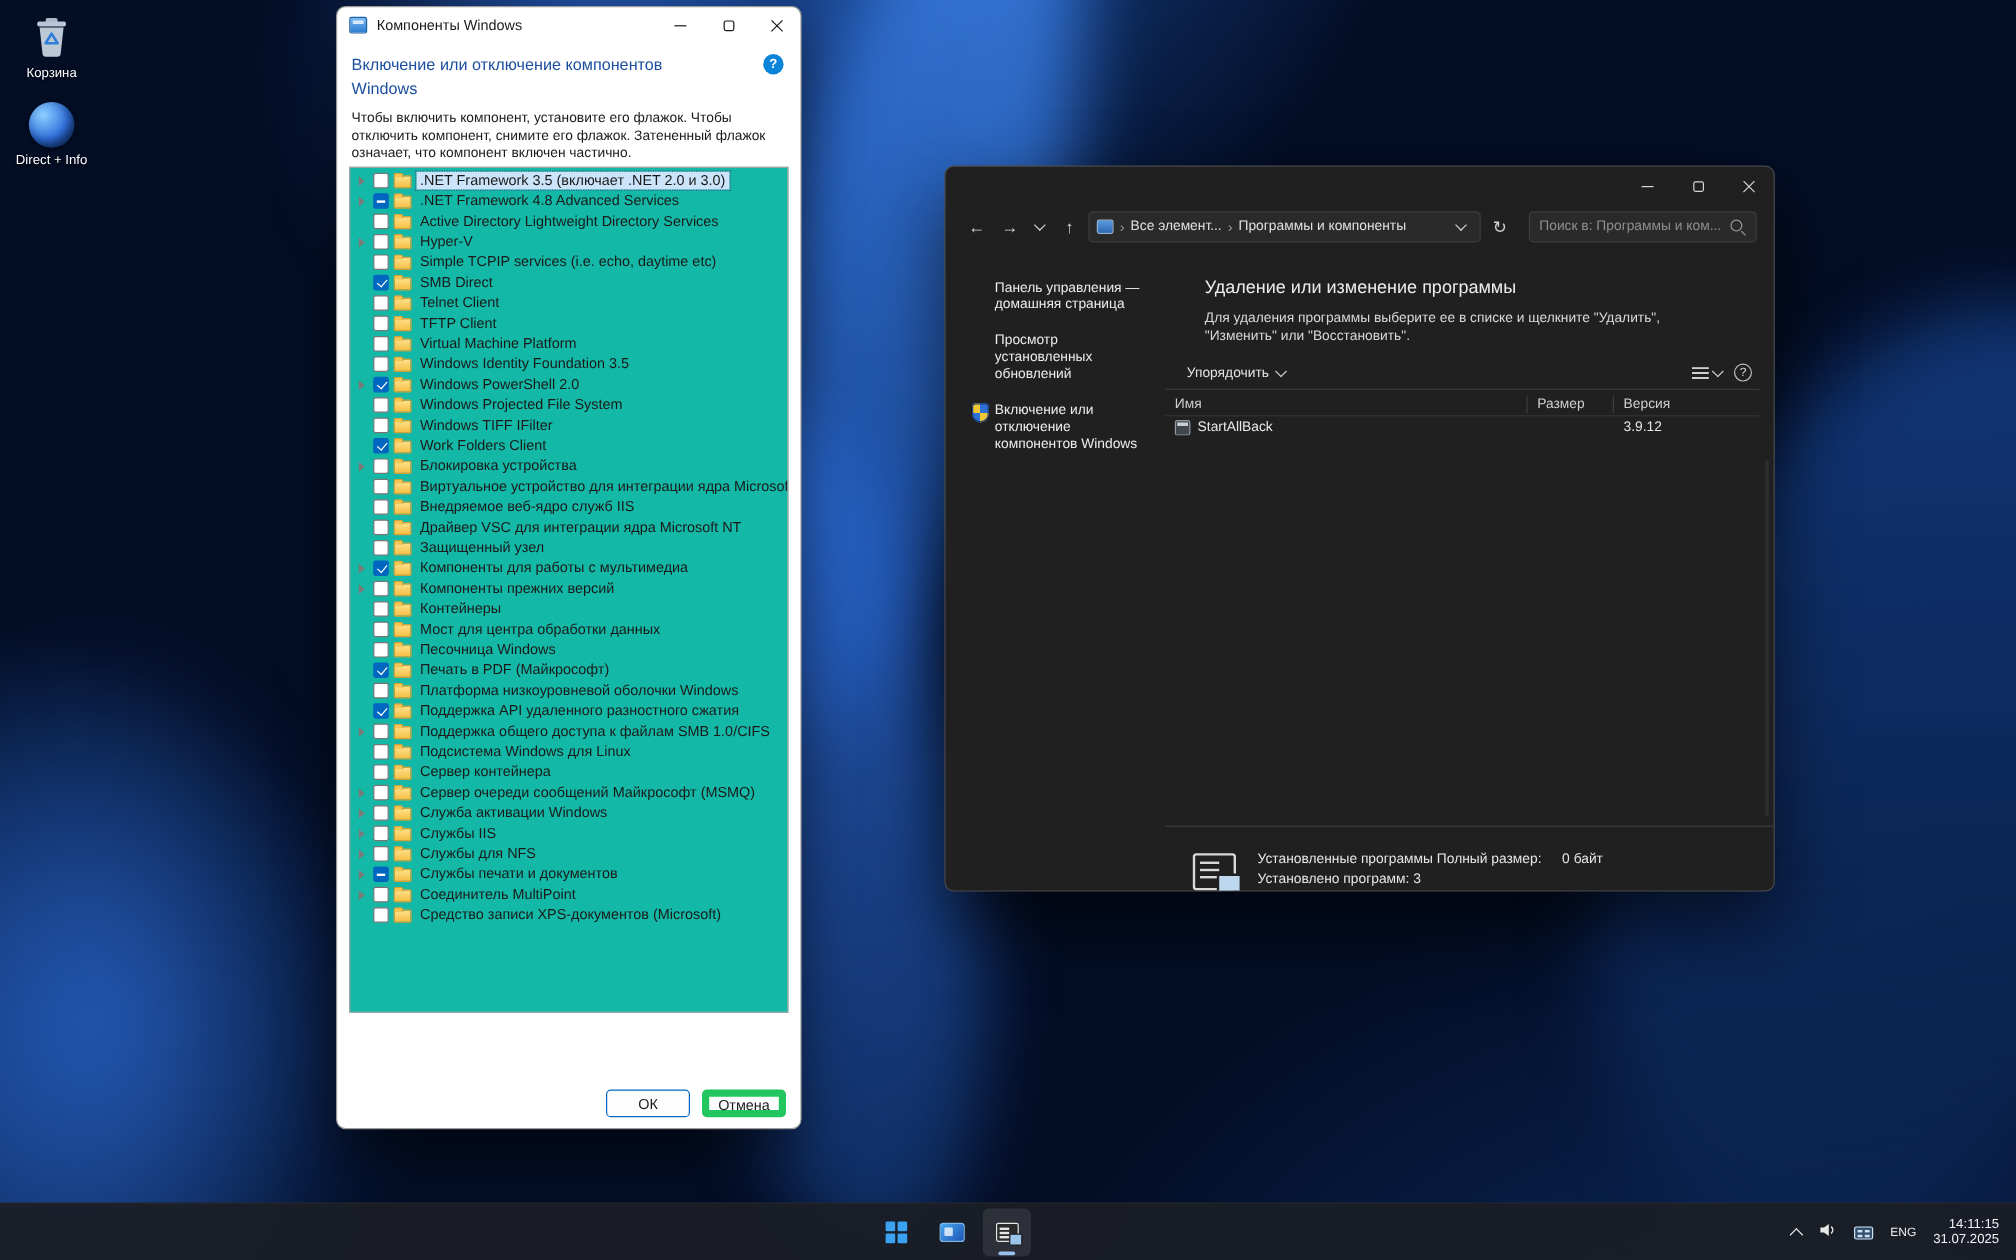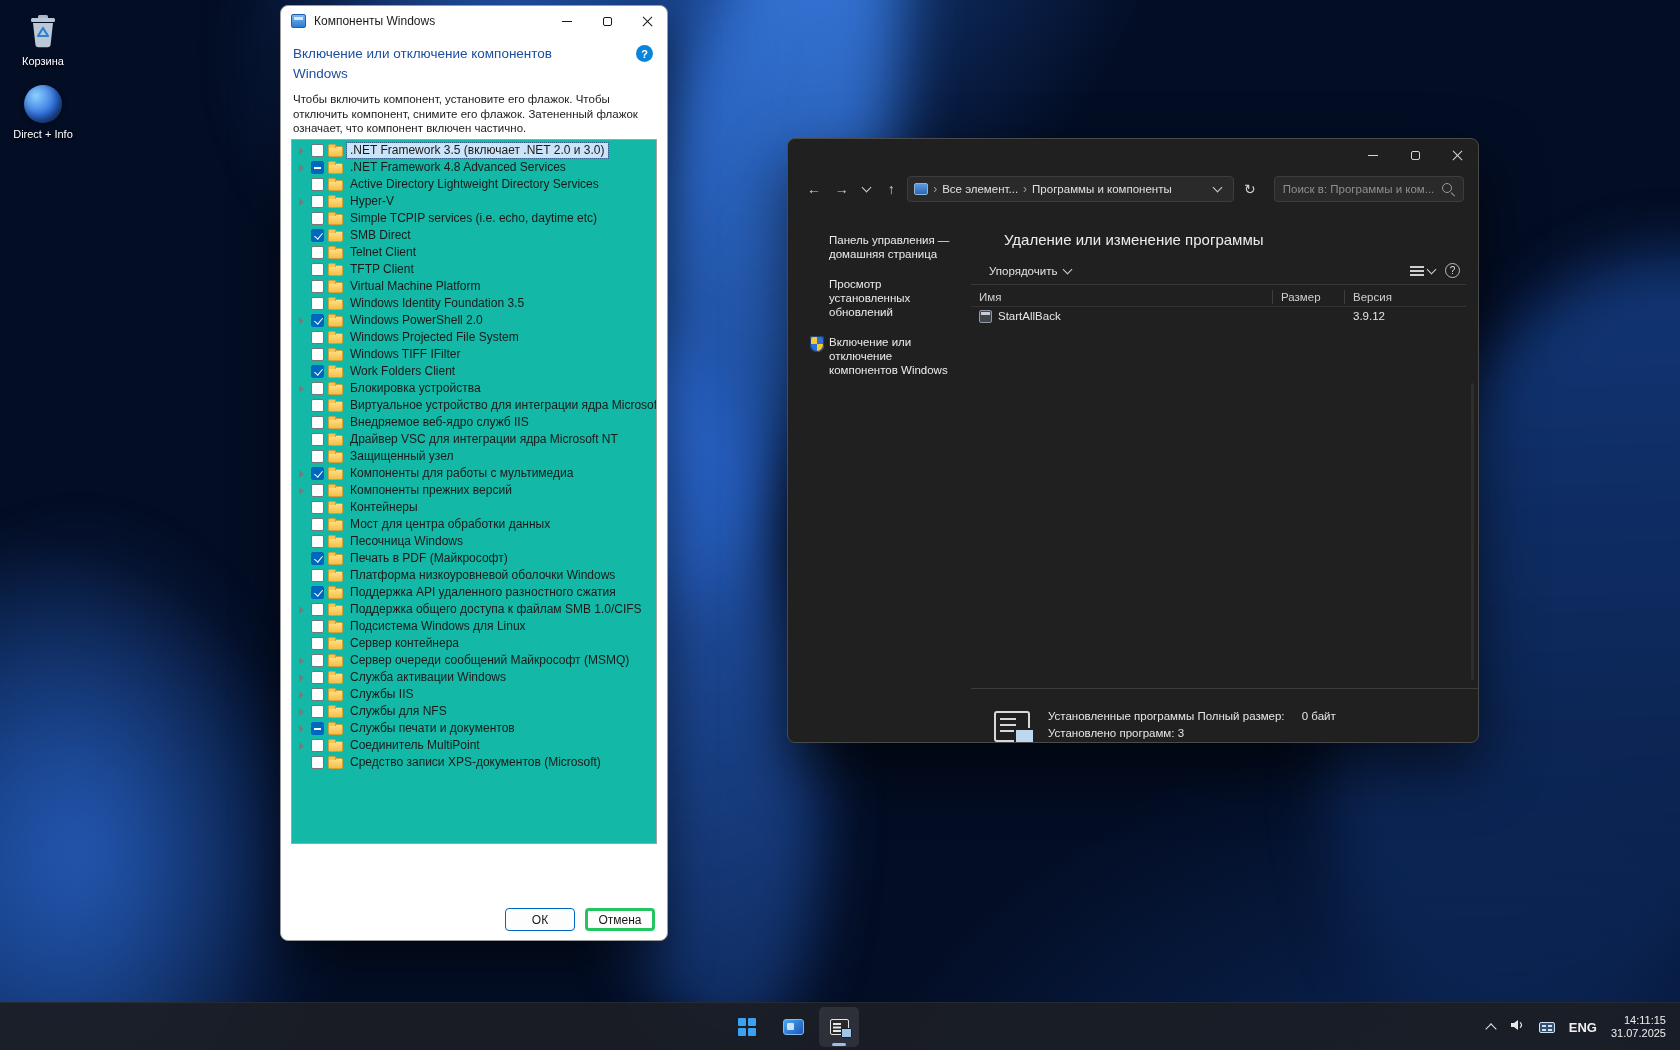--- a/index.html
+++ b/index.html
@@ -53,21 +53,21 @@
   .expander.noexp::after{display:none}
   .cb{width:13px;height:13px;flex:none;border:1px solid #767676;border-radius:2px;background:#fff;position:relative}
   .cb.checked,.cb.indeterminate{background:#0067c0;border-color:#0067c0}
   .cb.checked::after{content:"";position:absolute;left:3.5px;top:1px;width:4px;height:7px;border:solid #fff;border-width:0 1.8px 1.8px 0;transform:rotate(40deg)}
   .cb.indeterminate::after{content:"";position:absolute;left:2px;top:5px;width:7px;height:2px;background:#fff}
   .folder{width:15px;height:11px;flex:none;position:relative;background:linear-gradient(180deg,#ffe08a,#f5bf45);border:1px solid #d5a136;border-radius:1.5px;margin-top:2px}
   .folder::before{content:"";position:absolute;left:-1px;top:-3px;width:6px;height:3px;background:#f5c653;border:1px solid #d5a136;border-bottom:none;border-radius:2px 2px 0 0}
   .feat-label{padding:0 3px;line-height:15px}
   .feat-row.selected .feat-label{background:#cbe4fa;outline:1px dotted #35618f}
   .wf-actions{position:absolute;right:12px;bottom:9px;display:flex;gap:10px}
-  .btn{width:70px;height:23px;font-size:12px;font-family:inherit;color:#1a1a1a;background:#fdfdfd;border:3px solid #22c55e;border-radius:4px;cursor:default}
+  .btn{width:70px;height:23px;font-size:12px;font-family:inherit;color:#1a1a1a;background:#fdfdfd;border:6px solid #22c55e;border-radius:4px;cursor:default}
   .btn.primary{border:1.5px solid #0067c0}
 
   
   .win-programs{position:absolute;left:787px;top:138px;width:692px;height:605px;background:#202020;border:1px solid #4a4a4a;border-radius:8px;box-shadow:0 26px 60px rgba(0,0,0,.6);color:#e4e4e4;overflow:hidden}
   .pw-titlebar{height:32px;display:flex;justify-content:flex-end}
   .pw-titlebar .tb-btn{width:42px;height:32px;color:#d6d6d6}
   .pw-toolbar{height:36px;display:flex;align-items:center;padding:0 14px;gap:4px}
   .nav-glyph{width:24px;height:26px;display:flex;align-items:center;justify-content:center;font-size:14px;color:#d2d2d2}
   .chev-down{width:7px;height:7px;border-right:1.4px solid #cfcfcf;border-bottom:1.4px solid #cfcfcf;transform:rotate(45deg);margin-top:-4px}
   .chev-slot{width:18px;height:26px;display:flex;align-items:center;justify-content:center}
@@ -127,21 +127,21 @@
   .start-logo i{background:#3ba2f2;border-radius:1px}
   .app-cp{width:21px;height:16px;border-radius:3px;background:linear-gradient(135deg,#4aa7f0,#1c56b8);border:1px solid #7cb9ee;position:relative}
   .app-cp::after{content:"";position:absolute;left:3px;top:3px;width:7px;height:7px;background:rgba(255,255,255,.75);border-radius:1px}
   .app-prog{width:19px;height:16px;border:1.6px solid #e6e6e6;border-radius:2px;position:relative;background:#2a2a2a}
   .app-prog::before{content:"";position:absolute;left:2px;top:3px;width:8px;height:1.5px;background:#e6e6e6;box-shadow:0 3.5px 0 #e6e6e6,0 7px 0 #e6e6e6}
   .app-prog::after{content:"";position:absolute;right:-4px;bottom:-4px;width:9px;height:8px;background:#9cc5ea;border:1.4px solid #1b1e25;border-radius:1px}
   .tb-tray{position:absolute;right:6px;top:0;height:48px;display:flex;align-items:center;gap:14px;padding-right:8px}
   .chev-up{width:8px;height:8px;border-left:1.6px solid #e8e8e8;border-top:1.6px solid #e8e8e8;transform:rotate(45deg);margin-top:4px}
   .tray-kbd{width:16px;height:11px;border:1.2px solid #cfe3f7;border-radius:2px;background:#35506e;position:relative}
   .tray-kbd::after{content:"";position:absolute;left:2px;top:2px;width:4px;height:2px;background:#cfe3f7;box-shadow:6px 0 0 #cfe3f7,0 4px 0 #cfe3f7,6px 4px 0 #cfe3f7}
-  .tray-lang{font-size:13px;font-weight:700;color:#f0f0f0}
+  .tray-lang{font-size:10px;font-weight:400;color:#f0f0f0}
   .tb-clock{text-align:right;font-size:11px;line-height:13px;color:#f0f0f0}
 </style>
 </head>
 <body>
 
 <div class="wallpaper">
   <div class="ribbon r1"></div>
   <div class="ribbon r2"></div>
   <div class="ribbon r3"></div>
   <div class="ribbon r4"></div>
@@ -455,20 +455,21 @@
     </div>
   </div>
   <div class="pw-content">
     <aside class="pw-sidebar">
         <div class="sb-item"><span class="sb-label">Панель управления — домашняя страница</span></div>
         <div class="sb-item"><span class="sb-label">Просмотр установленных обновлений</span></div>
         <div class="sb-item"><span class="sb-icon shield"></span><span class="sb-label">Включение или отключение компонентов Windows</span></div>
       </aside>
     <main class="pw-main">
       <h1 class="pw-heading">Удаление или изменение программы</h1>
+      <p class="pw-instr">Для удаления программы выберите ее в списке и щелкните "Удалить", "Изменить" или "Восстановить".</p>
       <div class="pw-organize">
         <span>Упорядочить</span>
         <span class="chev-down" style="margin-top:-2px"></span>
         <span class="org-right">
           <span style="display:flex;align-items:center;gap:4px">
             <span class="view-lines"></span>
             <span class="chev-down" style="margin-top:-2px"></span>
           </span>
           <span class="help-dark">?</span>
         </span>

